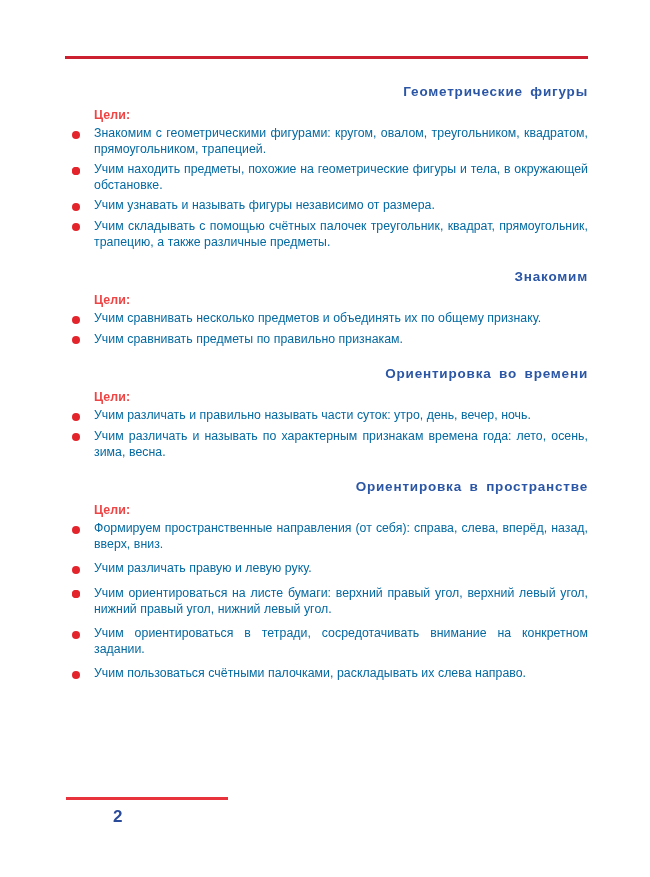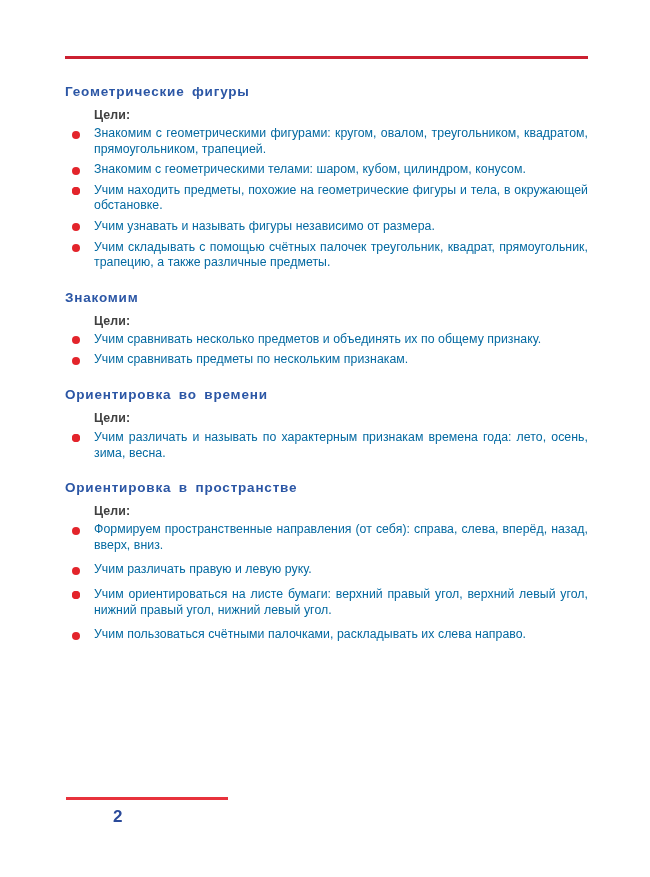--- a/index.html
+++ b/index.html
@@ -46,38 +46,38 @@
     left: 65px;
     top: 84px;
     width: 523px;
   }
 
   .section {
     margin-bottom: 2px;
   }
 
   .section-title {
-    text-align: left;
+    text-align: right;
     color: #2b56a5;
     font-weight: bold;
     font-size: 13.5px;
     letter-spacing: 0.8px;
     word-spacing: 3px;
     margin: 0 0 9px 0;
     padding-top: 11px;
   }
   .section:first-child .section-title {
     padding-top: 0;
   }
 
   .goals-label {
     margin: 0 0 4px 29px;
     font-weight: bold;
     font-size: 12.4px;
-    color: #404040;
+    color: #ef4444;
     letter-spacing: 0.1px;
   }
 
   ul.goals {
     list-style: none;
     margin: 0;
     padding: 0;
   }
 
   ul.goals li {
@@ -130,54 +130,54 @@
 
   <div class="top-rule"></div>
 
   <div class="content">
 
     <div class="section sec-figury">
       <h2 class="section-title">Геометрические фигуры</h2>
       <p class="goals-label">Цели:</p>
       <ul class="goals">
         <li><span class="bullet"></span><span>Знакомим с геометрическими фигурами: кругом, овалом, треугольником, квадратом, прямоугольником, трапецией.</span></li>
-        <li><span class="bullet"></span><span>Знакомим с геометрическими телами: шаром, кубом, цилиндром, конусом.</span></li>
         <li><span class="bullet"></span></li>
         <li><span class="bullet"></span><span>Учим находить предметы, похожие на геометрические фигуры и тела, в окружающей обстановке.</span></li>
         <li><span class="bullet"></span><span>Учим узнавать и называть фигуры независимо от размера.</span></li>
         <li><span class="bullet"></span><span>Учим складывать с помощью счётных палочек треугольник, квадрат, прямоугольник, трапецию, а также различные предметы.</span></li>
       </ul>
     </div>
 
     <div class="section sec-velichina">
       <h2 class="section-title">Знакомим</h2>
       <p class="goals-label">Цели:</p>
       <ul class="goals">
         <li><span class="bullet"></span><span>Учим сравнивать несколько предметов и объединять их по общему признаку.</span></li>
-        <li><span class="bullet"></span><span>Учим сравнивать предметы по нескольким признакам.</span></li>
+        <li><span class="bullet"></span><span>Учим сравнивать предметы по правильно признакам.</span></li>
       </ul>
     </div>
 
     <div class="section sec-vremya">
       <h2 class="section-title">Ориентировка во времени</h2>
       <p class="goals-label">Цели:</p>
       <ul class="goals">
-        <li><span class="bullet"></span></li>
+        <li><span class="bullet"></span><span>Учим различать и правильно называть части суток: утро, день, вечер, ночь.</span></li>
         <li><span class="bullet"></span><span>Учим различать и называть по характерным признакам времена года: лето, осень, зима, весна.</span></li>
       </ul>
     </div>
 
     <div class="section sec-prostranstvo">
       <h2 class="section-title">Ориентировка в пространстве</h2>
       <p class="goals-label">Цели:</p>
       <ul class="goals">
         <li><span class="bullet"></span><span>Формируем пространственные направления (от себя): справа, слева, вперёд, назад, вверх, вниз.</span></li>
         <li><span class="bullet"></span><span>Учим различать правую и левую руку.</span></li>
         <li><span class="bullet"></span></li>
         <li><span class="bullet"></span><span>Учим ориентироваться на листе бумаги: верхний правый угол, верхний левый угол, нижний правый угол, нижний левый угол.</span></li>
+        <li><span class="bullet"></span><span>Учим ориентироваться в тетради, сосредотачивать внимание на конкретном задании.</span></li>
         <li><span class="bullet"></span><span>Учим пользоваться счётными палочками, раскладывать их слева направо.</span></li>
       </ul>
     </div>
 
   </div>
 
   <div class="bottom-rule"></div>
   <div class="page-number">2</div>
 
 </div>

